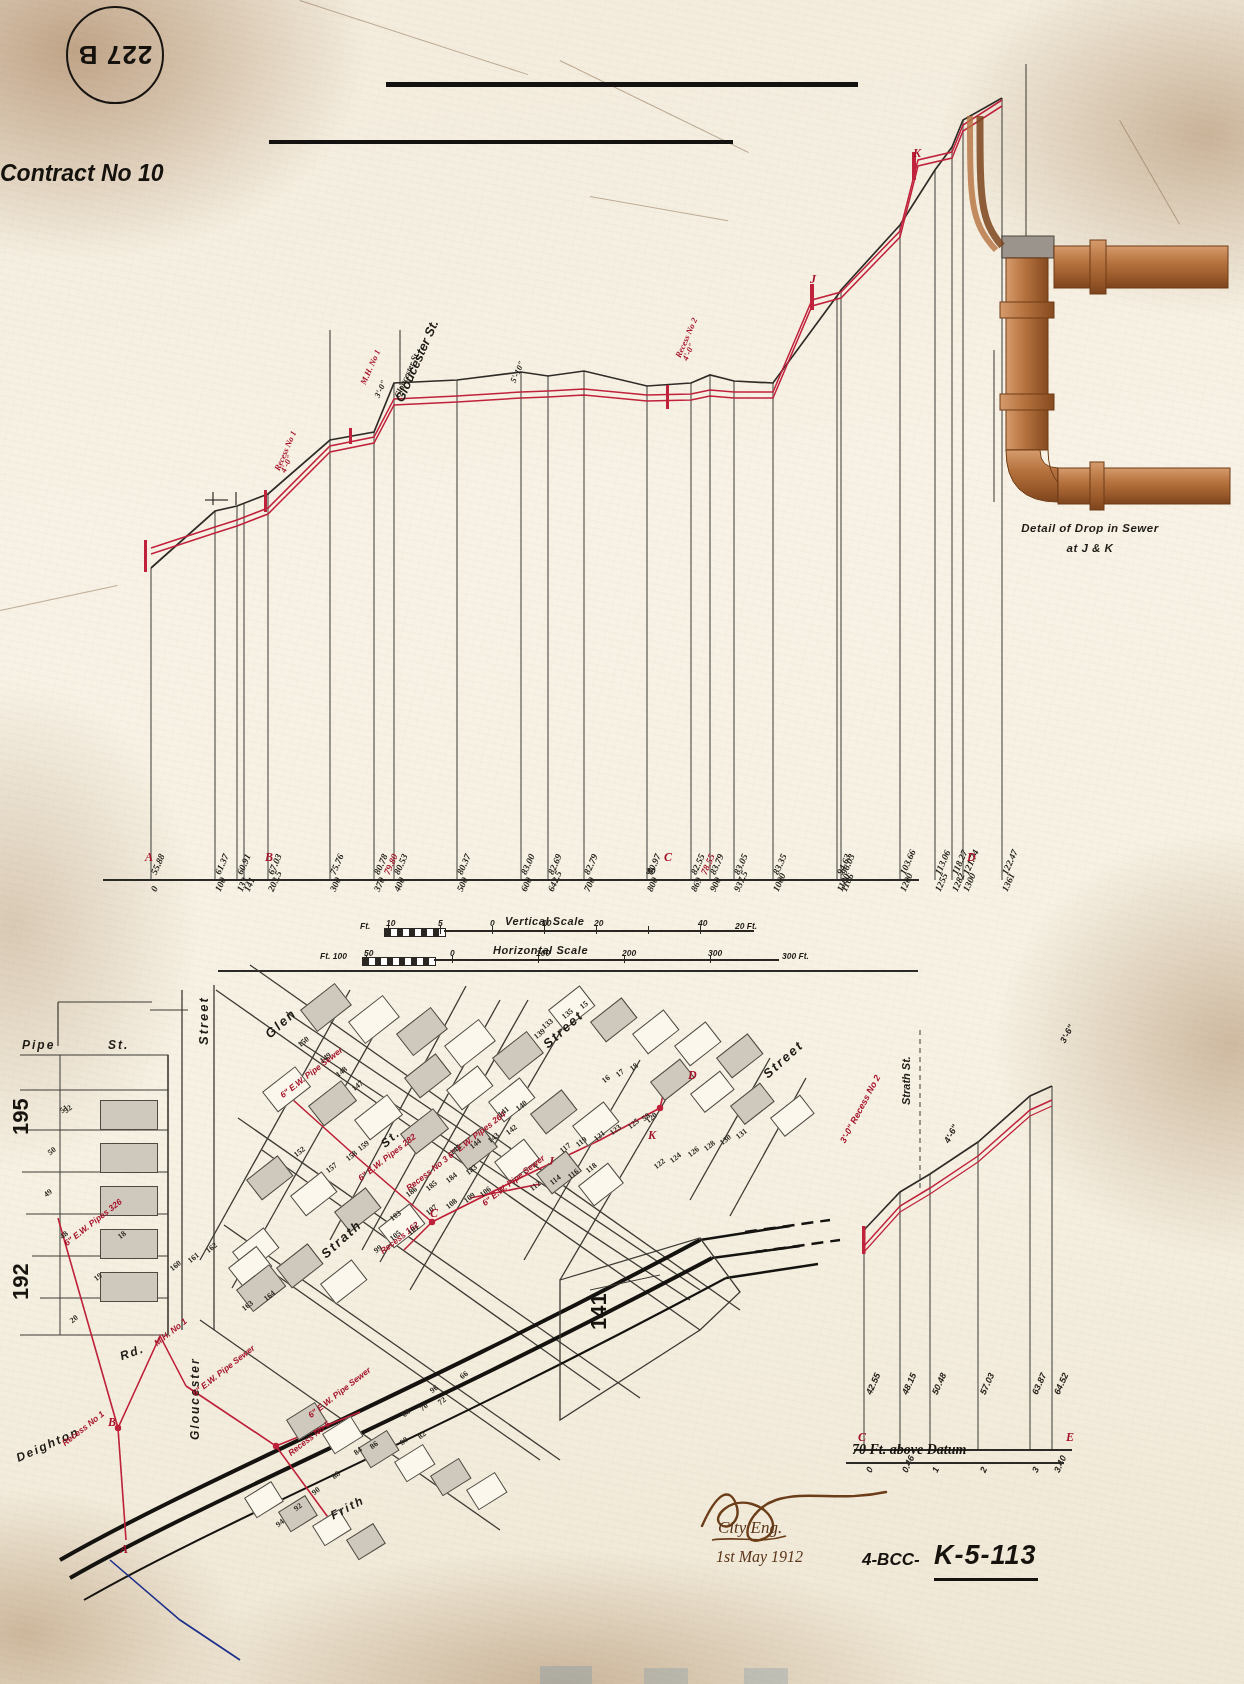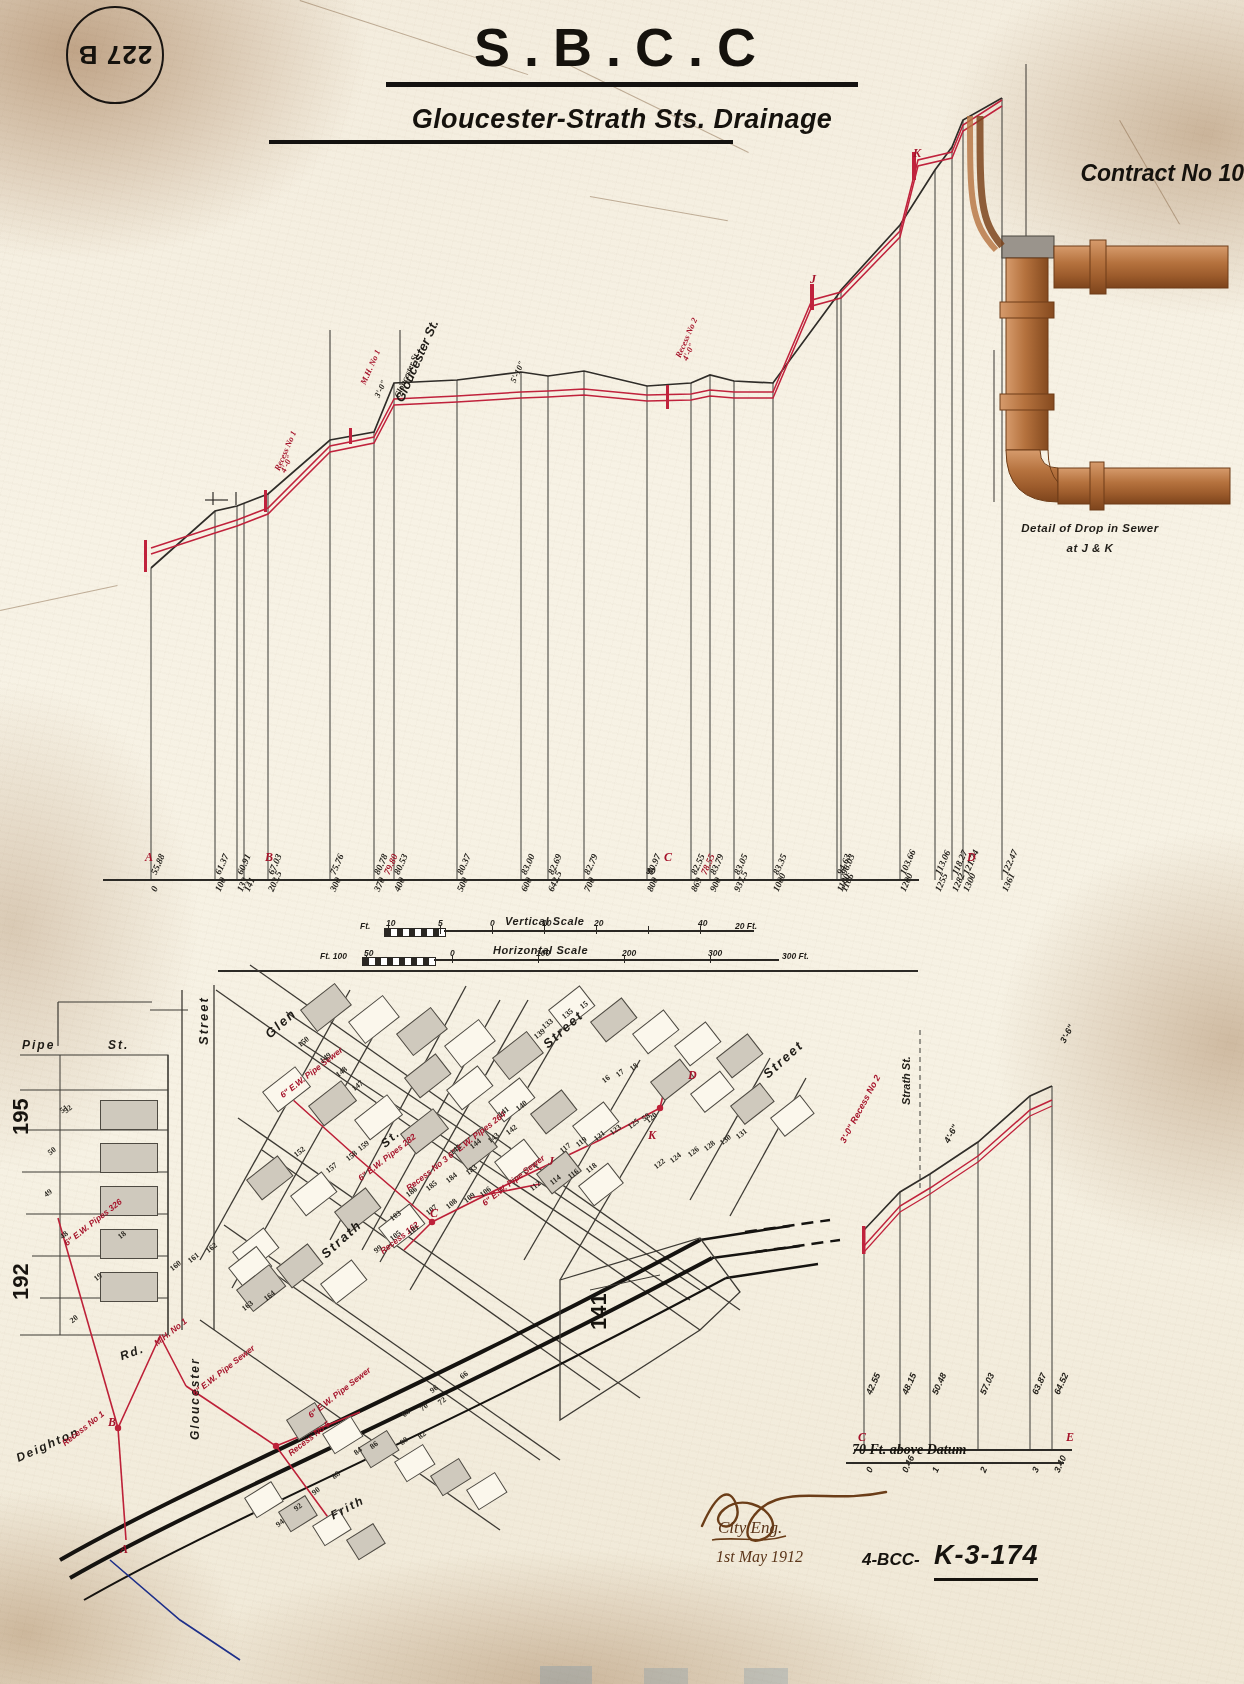--- a/index.html
+++ b/index.html
@@ -24,21 +24,21 @@
 
   
   .stamp{position:absolute;left:66px;top:6px;width:94px;height:94px;border:2.5px solid #181411;border-radius:50%;}
   .stamp span{position:absolute;left:0;top:0;width:94px;height:94px;display:flex;align-items:center;justify-content:center;
     transform:rotate(180deg);font-weight:bold;font-size:26px;letter-spacing:1px;font-family:"Liberation Sans",sans-serif;}
   .t1{position:absolute;left:0;right:0;top:16px;text-align:center;font-size:54px;font-weight:bold;letter-spacing:14px;}
   .t1u{position:absolute;left:386px;width:472px;top:82px;height:5px;background:#141210;}
   .t2{position:absolute;left:0;right:0;top:104px;text-align:center;font-size:27px;font-weight:bold;
       font-style:italic;letter-spacing:.4px;font-family:"Liberation Sans",sans-serif;}
   .t2u{position:absolute;left:269px;width:464px;top:140px;height:3.5px;background:#141210;}
-  .t3{position:absolute;left:0;right:0;top:160px;text-align:right;font-size:23px;font-weight:bold;font-style:italic;}
+  .t3{position:absolute;left:0;right:0;top:160px;text-align:left;font-size:23px;font-weight:bold;font-style:italic;}
 
   
   #profile{position:absolute;left:0;top:0;width:1244px;height:980px;}
   .ordlbl{position:absolute;font-size:9.5px;white-space:nowrap;transform-origin:0 0;
      transform:rotate(-66deg);font-family:"Liberation Serif",serif;font-style:italic;font-weight:bold;color:#24211c;}
   .chlbl{position:absolute;font-size:9.5px;white-space:nowrap;transform-origin:0 0;
      transform:rotate(-66deg);font-family:"Liberation Serif",serif;font-style:italic;font-weight:bold;color:#24211c;}
   .inv{color:#9f1327;}
   .node{position:absolute;font-size:12px;font-weight:bold;font-style:italic;color:#a5132a;font-family:"Liberation Serif",serif;}
   .redtxt{position:absolute;font-size:8.5px;color:#a5132a;font-weight:bold;font-style:italic;white-space:nowrap;
@@ -80,23 +80,21 @@
 
   <div class="crack" style="left:300px;top:0;width:240px;height:1.4px;transform:rotate(18deg);"></div>
   <div class="crack" style="left:560px;top:60px;width:210px;height:1.2px;transform:rotate(26deg);"></div>
   <div class="crack" style="left:590px;top:196px;width:140px;height:1.2px;transform:rotate(10deg);"></div>
   <div class="crack" style="left:0;top:610px;width:120px;height:1.2px;transform:rotate(-12deg);"></div>
   <div class="crack" style="left:1120px;top:120px;width:120px;height:1.2px;transform:rotate(60deg);"></div>
 
   <div class="stamp">
     <span>227 B</span>
   </div>
-  <div class="t1">S.B.C.C</div>
   <div class="t1u"></div>
-  <div class="t2">Gloucester-Strath Sts. Drainage</div>
   <div class="t2u"></div>
   <div class="t3">Contract No 10</div>
 
   <svg id="profile" viewBox="0 0 1244 980">
     <g id="ordinateLines">
         <line x1="151" y1="568" x2="151" y2="880" stroke="#3b3a36" stroke-width="1"></line>
         <line x1="215" y1="511" x2="215" y2="880" stroke="#3b3a36" stroke-width="1"></line>
         <line x1="237" y1="506" x2="237" y2="880" stroke="#3b3a36" stroke-width="1"></line>
         <line x1="244" y1="503.2903225806452" x2="244" y2="880" stroke="#3b3a36" stroke-width="1"></line>
         <line x1="268" y1="494" x2="268" y2="880" stroke="#3b3a36" stroke-width="1"></line>
@@ -588,19 +586,19 @@
 
   <svg style="position:absolute;left:690px;top:1470px;width:220px;height:110px" viewBox="0 0 220 110">
     <path d="M12,56 C28,20 40,18 46,34 C52,50 38,62 30,54 C22,46 40,28 62,34 C84,40 92,64 70,70 C48,76 56,40 86,30 C116,20 150,32 196,22" fill="none" stroke="#6b3d18" stroke-width="2.4" stroke-linecap="round"></path>
     <path d="M22,70 C50,66 70,74 96,66" fill="none" stroke="#6b3d18" stroke-width="1.6"></path>
   </svg>
   <div class="sig" style="left:716px;top:1478px;font-size:19px;opacity:0;">J Smith</div>
   <div class="sig" style="left:718px;top:1518px;font-size:17px;">City Eng.</div>
   <div class="sig" style="left:716px;top:1548px;font-size:16px;">1st May 1912</div>
 
   <div class="dwgprefix" style="left:862px;top:1550px;">4-BCC-</div>
-  <div class="dwgno" style="left:934px;top:1540px;">K-3-174</div>
+  <div class="dwgno" style="left:934px;top:1540px;">K-5-113</div>
   <div class="dwgu" style="left:934px;top:1578px;width:104px;"></div>
 
   <div style="position:absolute;left:540px;top:1666px;width:52px;height:18px;background:rgba(120,150,170,.35);"></div>
   <div style="position:absolute;left:644px;top:1668px;width:44px;height:16px;background:rgba(120,150,170,.30);"></div>
   <div style="position:absolute;left:744px;top:1668px;width:44px;height:16px;background:rgba(120,150,170,.30);"></div>
 </div>
 
 </body></html>

